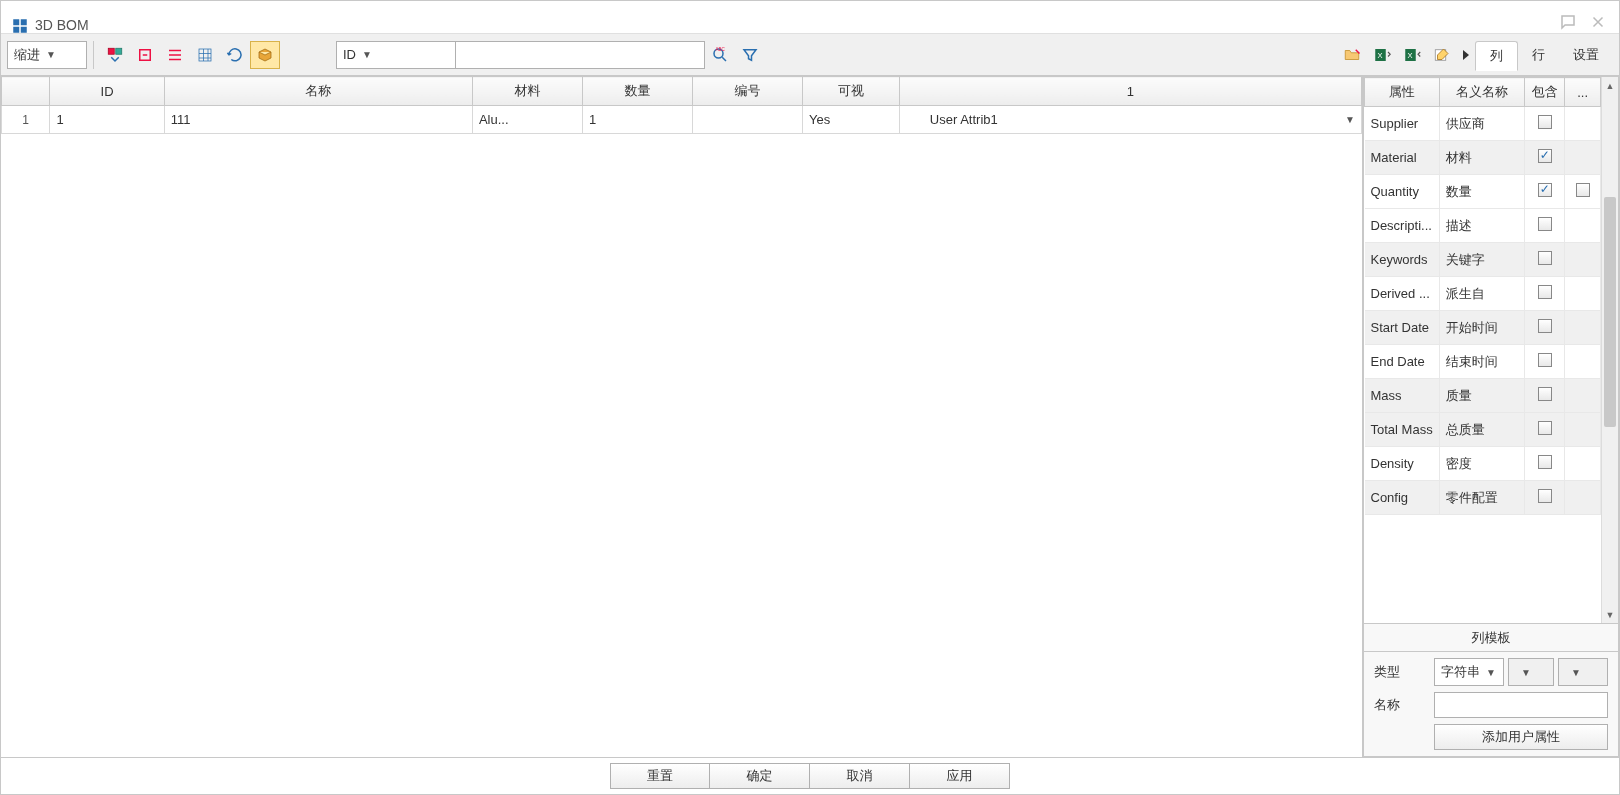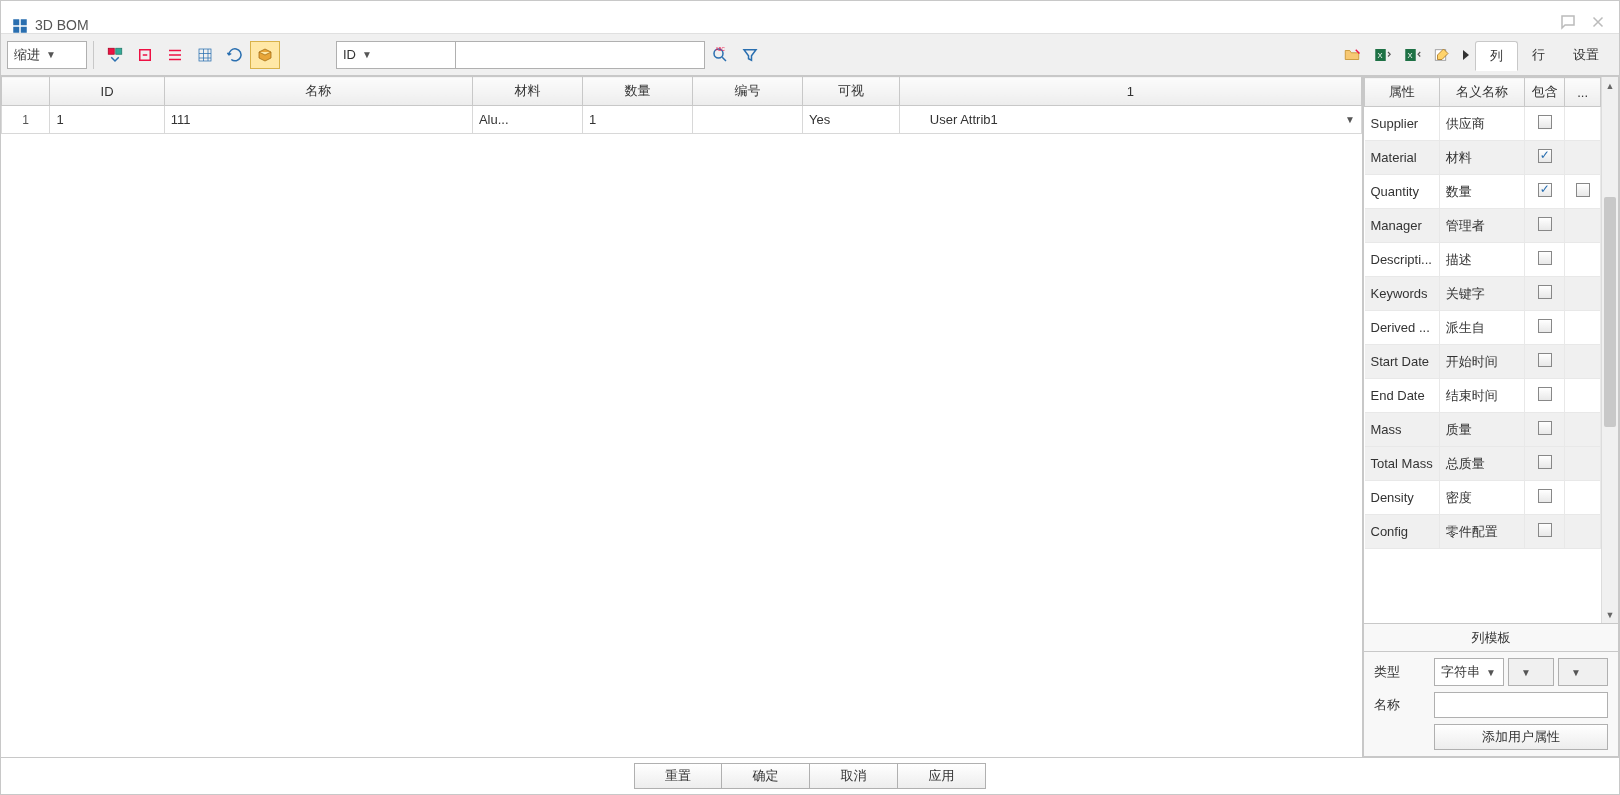--- a/index.html
+++ b/index.html
@@ -58,21 +58,21 @@
 .col-template-bar { height:28px; border:1px solid #c8c8c8; border-top:none; display:flex; align-items:center; justify-content:center; background:#f8f8f8; cursor:pointer; }
 
 
 .bottom-form { border:1px solid #c8c8c8; border-top:none; padding:6px 10px; display:grid; grid-template-columns: 50px 1fr; gap:6px 10px; align-items:center; background:#f8f8f8; }
 .bottom-form .row-full { grid-column: 2 / 3; }
 .btn { height:26px; border:1px solid #b0b0b0; background:linear-gradient(#fff,#ededed); padding:0 12px; cursor:pointer; display:inline-flex; align-items:center; justify-content:center; }
 .txt-input { height:26px; border:1px solid #b0b0b0; background:#fff; padding:0 6px; width:100%; }
 
 
 .footer { height:36px; display:flex; align-items:center; justify-content:center; gap:0; }
-.footer .btn { width:88px; border-radius:0; border-left:none; }
+.footer .btn { width:100px; border-radius:0; border-left:none; }
 .footer .btn:first-child { border-left:1px solid #b0b0b0; }
 
 
 svg.ico { width:18px; height:18px; }
 </style>
 </head>
 <body>
 
 <div class="window">
 
@@ -270,26 +270,20 @@
                   <td>材料</td>
                   <td style="text-align:center"><span class="rp-chk checked"></span></td>
                   <td style="text-align:center"></td>
                 </tr>
                 <tr>
                   <td>Quantity</td>
                   <td>数量</td>
                   <td style="text-align:center"><span class="rp-chk checked"></span></td>
                   <td style="text-align:center"><span class="rp-chk"></span></td>
                 </tr>
-                <tr class="alt">
-                  <td>Manager</td>
-                  <td>管理者</td>
-                  <td style="text-align:center"><span class="rp-chk"></span></td>
-                  <td style="text-align:center"></td>
-                </tr>
                 <tr>
                   <td>Descripti...</td>
                   <td>描述</td>
                   <td style="text-align:center"><span class="rp-chk"></span></td>
                   <td style="text-align:center"></td>
                 </tr>
                 <tr class="alt">
                   <td>Keywords</td>
                   <td>关键字</td>
                   <td style="text-align:center"><span class="rp-chk"></span></td>

